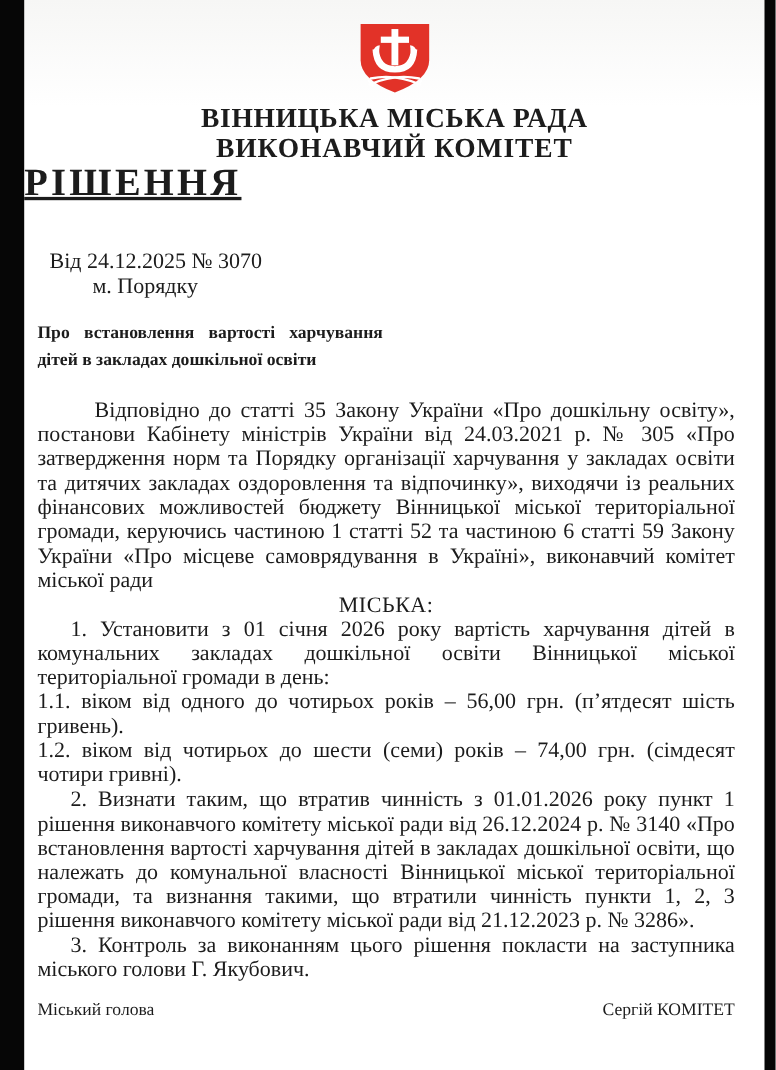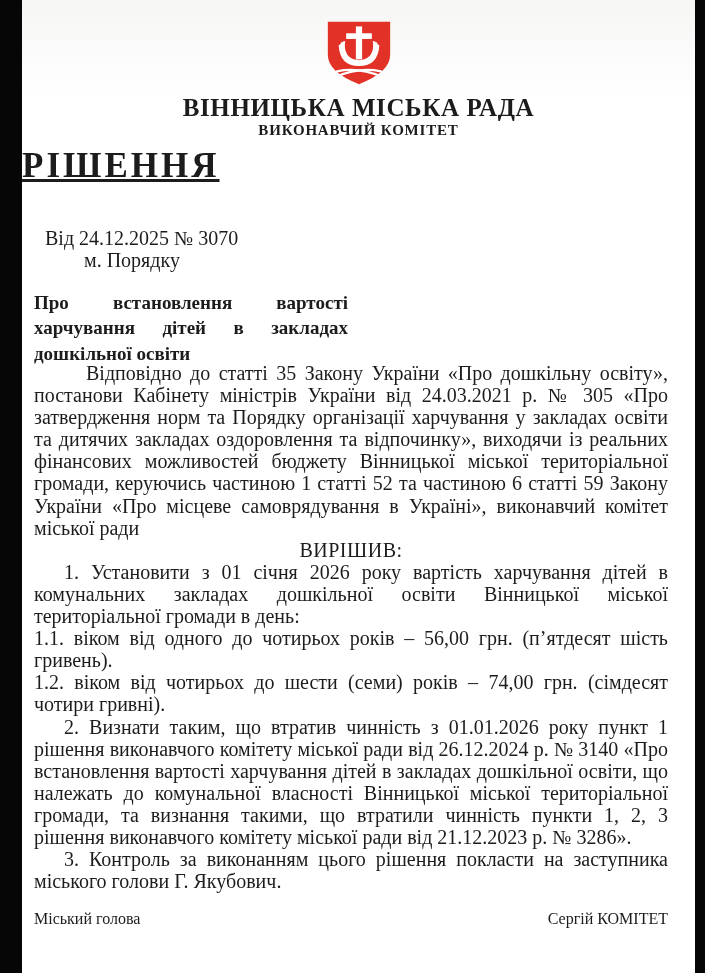--- a/index.html
+++ b/index.html
@@ -25,42 +25,42 @@
     width:76px;height:66px;
   }
 
   .org-name{
     position:absolute;top:94px;left:22px;right:10px;
     text-align:center;font-weight:bold;font-size:25px;
     letter-spacing:0.6px;white-space:nowrap;
   }
   .org-unit{
     position:absolute;top:122px;left:22px;right:10px;
-    text-align:center;font-weight:bold;font-size:15px;
+    text-align:center;font-weight:bold;font-size:25px;
     letter-spacing:0.8px;white-space:nowrap;
   }
   .doc-type{
     position:absolute;top:146px;left:22px;right:10px;
     font-weight:bold;font-size:35px;
     letter-spacing:3px;white-space:nowrap;text-decoration:underline;
   }
 
   .date-line{
     position:absolute;top:227px;left:45px;
     font-size:20px;white-space:nowrap;
   }
   .city-line{
     position:absolute;top:249px;left:84px;
     font-size:20px;white-space:nowrap;
   }
 
   .doc-title{
     position:absolute;top:290px;left:34px;
     width:314px;
-    font-weight:bold;font-size:19px;line-height:25.4px;
+    font-weight:bold;font-size:16px;line-height:25.4px;
     text-align:justify;
   }
 
   .doc-body{
     position:absolute;top:362px;left:34px;
     width:634px;
     font-size:20px;line-height:22.1px;
     text-align:justify;
   }
   .doc-body p{margin:0;}
@@ -109,21 +109,21 @@
   <div class="doc-type">РІШЕННЯ</div>
 
   <div class="date-line">Від 24.12.2025 № 3070</div>
   <div class="city-line">м. Порядку</div>
 
   <div class="doc-title">Про встановлення вартості харчування дітей в закладах дошкільної освіти</div>
 
   <div class="doc-body">
     <p class="preamble">Відповідно до статті 35 Закону України «Про дошкільну освіту», постанови Кабінету міністрів України від 24.03.2021 р. № 305 «Про затвердження норм та Порядку організації харчування у закладах освіти та дитячих закладах оздоровлення та відпочинку», виходячи із реальних фінансових можливостей бюджету Вінницької міської територіальної громади, керуючись частиною 1 статті 52 та частиною 6 статті 59 Закону України «Про місцеве самоврядування в Україні», виконавчий комітет міської ради</p>
 
-    <p class="decision-word">ВИРІШИВ:</p>
+    <p class="decision-word">МІСЬКА:</p>
 
     <p class="item-num">1. Установити з 01 січня 2026 року вартість харчування дітей в комунальних закладах дошкільної освіти Вінницької міської територіальної громади в день:</p>
     <p class="item-sub">1.1. віком від одного до чотирьох років – 56,00 грн. (п’ятдесят шість гривень).</p>
     <p class="item-sub">1.2. віком від чотирьох до шести (семи) років – 74,00 грн. (сімдесят чотири гривні).</p>
     <p class="item-num">2. Визнати таким, що втратив чинність з 01.01.2026 року пункт 1 рішення виконавчого комітету міської ради від 26.12.2024 р. № 3140 «Про встановлення вартості харчування дітей в закладах дошкільної освіти, що належать до комунальної власності Вінницької міської територіальної громади, та визнання такими, що втратили чинність пункти 1, 2, 3 рішення виконавчого комітету міської ради від 21.12.2023 р. № 3286».</p>
     <p class="item-num">3. Контроль за виконанням цього рішення покласти на заступника міського голови Г. Якубович.</p>
 
     <div class="signature-row">
       <span>Міський голова</span>
       <span>Сергій КОМІТЕТ</span>

